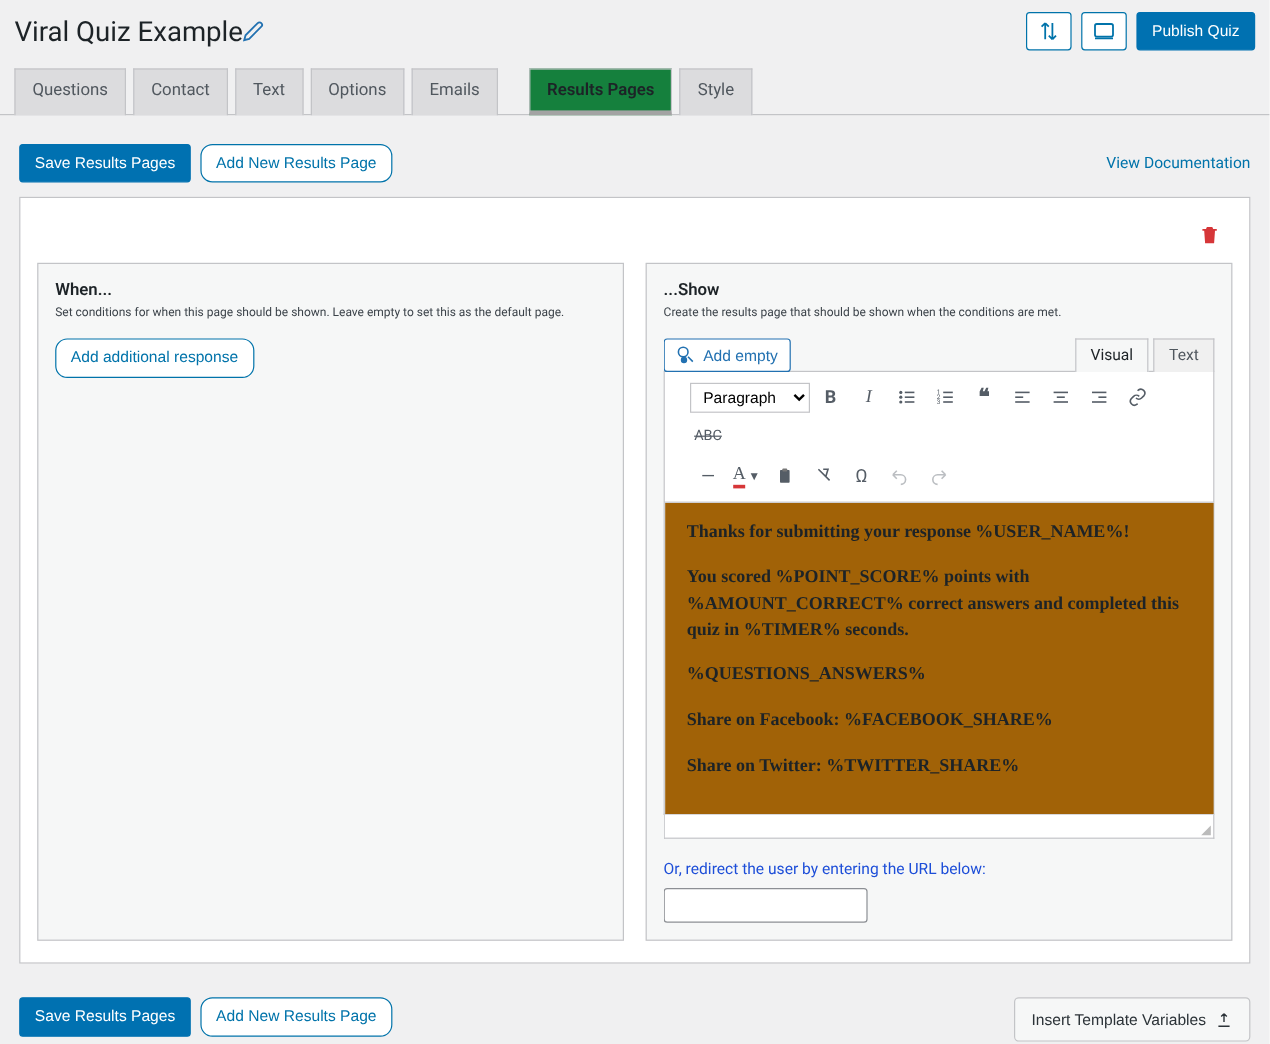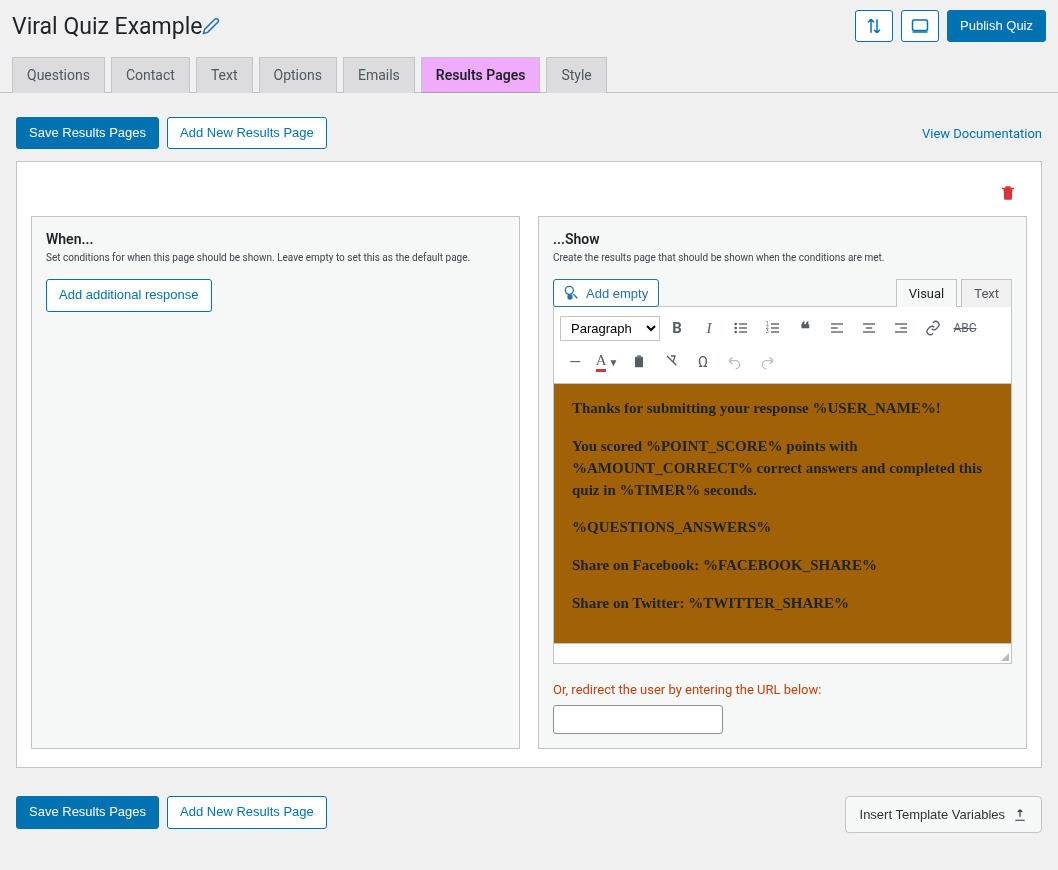--- a/index.html
+++ b/index.html
@@ -33,21 +33,21 @@
   justify-content: center;
   padding: 6px 12px;
   border-radius: 3px;
   font-size: 13px;
   cursor: pointer;
   border: 1px solid;
   text-decoration: none;
   line-height: 1.4;
 }
 .btn-primary { background: #0071b1; color: #fff; border-color: #0071b1; }
-.btn-outline-blue { background: #fff; color: #0073aa; border-color: #0073aa; }
+.btn-outline-blue { background: #fff; color: #0073aa; border-color: #0073aa; border-radius: 10px; }
 .btn-icon-blue {
   background: #fff; border: 1px solid #0073aa; color: #0073aa;
   width: 38px; height: 32px; padding: 0; font-size: 16px;
 }
 .tabs-bar {
   border-bottom: 1px solid #c3c4c7;
   padding: 0 12px;
 }
 .tabs-inner { display: flex; gap: 6px; }
 .tab {
@@ -55,24 +55,25 @@
   border: 1px solid #c3c4c7;
   border-bottom: none;
   padding: 9px 14px;
   color: #50575e;
   cursor: pointer;
   font-size: 14px;
   position: relative;
   top: 1px;
 }
 .tab.active {
-  background: #f0abfc;
+  background: #15803d;
   color: #1d2327;
   font-weight: 600;
-  border-bottom: 1px solid #a3a3a3;
+  border-bottom: 4px solid #a3a3a3;
+  margin-left: 20px;
 }
 .actions-row {
   display: flex;
   justify-content: space-between;
   align-items: center;
   padding: 24px 16px 12px 16px;
 }
 .actions-left { display: flex; gap: 8px; }
 .doc-link { color: #0073aa; text-decoration: none; font-size: 13px; }
 .card {
@@ -108,21 +109,21 @@
 .editor-tab {
   border: 1px solid #c3c4c7; padding: 6px 12px; cursor: pointer;
   font-size: 13px; background: #f0f0f0; color: #50575e;
   border-bottom: none;
 }
 .editor-tab.active { background: #f6f7f7; color: #1d2327; }
 .tinymce-toolbar {
   background: #fff;
   border: 1px solid #c3c4c7;
   margin-top: -1px;
-  padding: 4px 6px;
+  padding: 4px 21px;
 }
 .tm-row { display: flex; gap: 2px; align-items: center; flex-wrap: wrap; padding: 2px 0; }
 .format-select {
   border: 1px solid #c3c4c7; padding: 3px 6px; font-size: 13px;
   background: #fff; min-width: 100px;
 }
 .tm-btn {
   width: 30px; height: 30px; display: inline-flex; align-items: center;
   justify-content: center; cursor: pointer; color: #555d66; font-size: 15px;
   border-radius: 2px;
@@ -145,21 +146,21 @@
 .status-bar {
   background: #fff; border: 1px solid #c3c4c7; border-top: none;
   height: 20px; position: relative;
 }
 .status-bar::after {
   content: ""; position: absolute; right: 2px; bottom: 2px;
   width: 0; height: 0; border-style: solid;
   border-width: 0 0 8px 8px;
   border-color: transparent transparent #bbb transparent;
 }
-.redirect-label { margin-top: 18px; font-size: 13px; color: #c2410c; }
+.redirect-label { margin-top: 18px; font-size: 13px; color: #1d4ed8; }
 .redirect-input {
   margin-top: 8px; width: 170px; padding: 6px 8px;
   border: 1px solid #8c8f94; border-radius: 3px; font-size: 13px;
 }
 .bottom-row {
   display: flex; justify-content: space-between; align-items: flex-start;
   padding: 28px 16px 4px 16px;
 }
 .template-vars-btn {
   background: #f6f7f7; border: 1px solid #c3c4c7;

